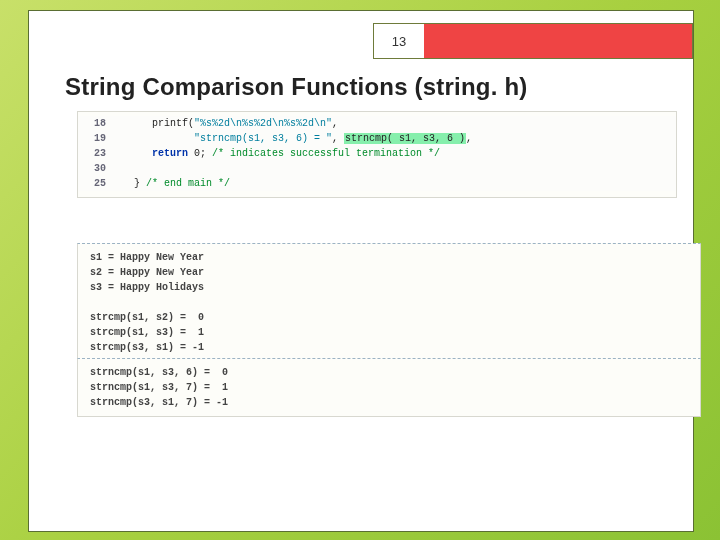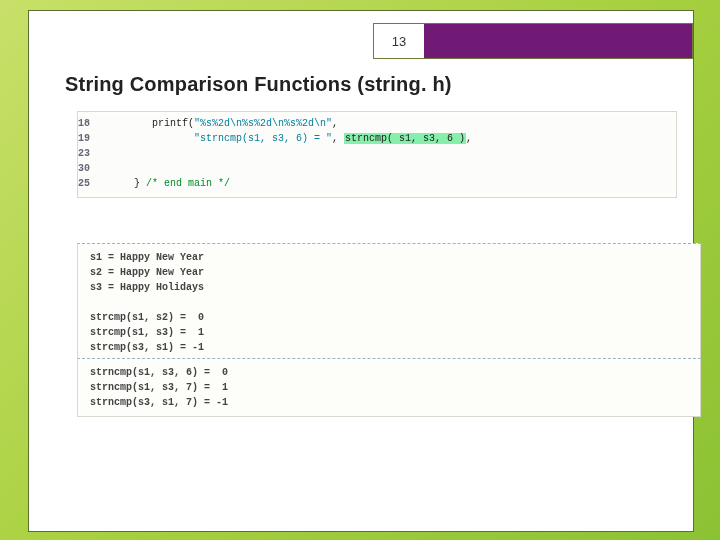--- a/index.html
+++ b/index.html
@@ -19,40 +19,40 @@
     height: 520px;
     background: #ffffff;
     border: 1px solid #5a6e33;
   }
   .header-bar {
     position: absolute;
     top: 12px;
     left: 344px;
     width: 318px;
     height: 34px;
-    background: #701a75;
+    background: #ef4444;
     border: 1px solid #6e7b3a;
     display: flex;
     align-items: center;
   }
   .page-num-box {
     width: 50px;
     height: 100%;
     background: #ffffff;
     display: flex;
     align-items: center;
     justify-content: center;
     font-size: 13px;
     color: #333;
   }
   .title {
     position: absolute;
     top: 62px;
     left: 36px;
-    font-size: 20px;
+    font-size: 24px;
     font-weight: bold;
     color: #222;
     letter-spacing: 0.2px;
   }
   .code-block {
     position: absolute;
     top: 100px;
     left: 48px;
     width: 598px;
     background: #fdfdf9;
@@ -61,20 +61,21 @@
     font-size: 10px;
     line-height: 1.5;
     padding: 4px 0 6px 0;
   }
   .code-line {
     display: flex;
     white-space: pre;
   }
   .lineno {
     width: 28px;
+    text-align: right;
     color: #667;
     font-weight: bold;
     padding-right: 10px;
   }
   .kw { color: #0033aa; font-weight: bold; }
   .str { color: #007e9e; }
   .com { color: #008b2b; }
   .plain { color: #222; }
   .hl { background: #86efac; color: #222; padding: 0 1px; }
   .code-area { background: #fcfcfa; }
@@ -105,21 +106,21 @@
 
   <div class="header-bar">
     <div class="page-num-box">13</div>
   </div>
 
   <div class="title">String Comparison Functions (string. h)</div>
 
   <div class="code-block" id="code-block">
       <div class="code-line code-area"><span class="lineno">18</span><span class="plain"><span class="plain">      printf(</span><span class="str">"%s%2d\n%s%2d\n%s%2d\n"</span><span class="plain">,</span></span></div>
       <div class="code-line code-area"><span class="lineno">19</span><span class="plain"><span class="plain">             </span><span class="str">"strncmp(s1, s3, 6) = "</span><span class="plain">, </span><span class="hl">strncmp( s1, s3, 6 )</span><span class="plain">,</span></span></div>
-      <div class="code-line code-area"><span class="lineno">23</span></div>
+      <div class="code-line code-area"><span class="lineno">23</span><span class="plain"><span class="plain">      </span><span class="kw">return</span><span class="plain"> 0; </span><span class="com">/* indicates successful termination */</span></span></div>
       <div class="code-line code-area"><span class="lineno">30</span><span class="plain"></span></div>
       <div class="code-line code-area"><span class="lineno">25</span><span class="plain"><span class="plain">   } </span><span class="com">/* end main */</span></span></div>
     </div>
 
   <div class="output-block output1">s1 = Happy New Year
 s2 = Happy New Year
 s3 = Happy Holidays
 
 strcmp(s1, s2) =  0
 strcmp(s1, s3) =  1

